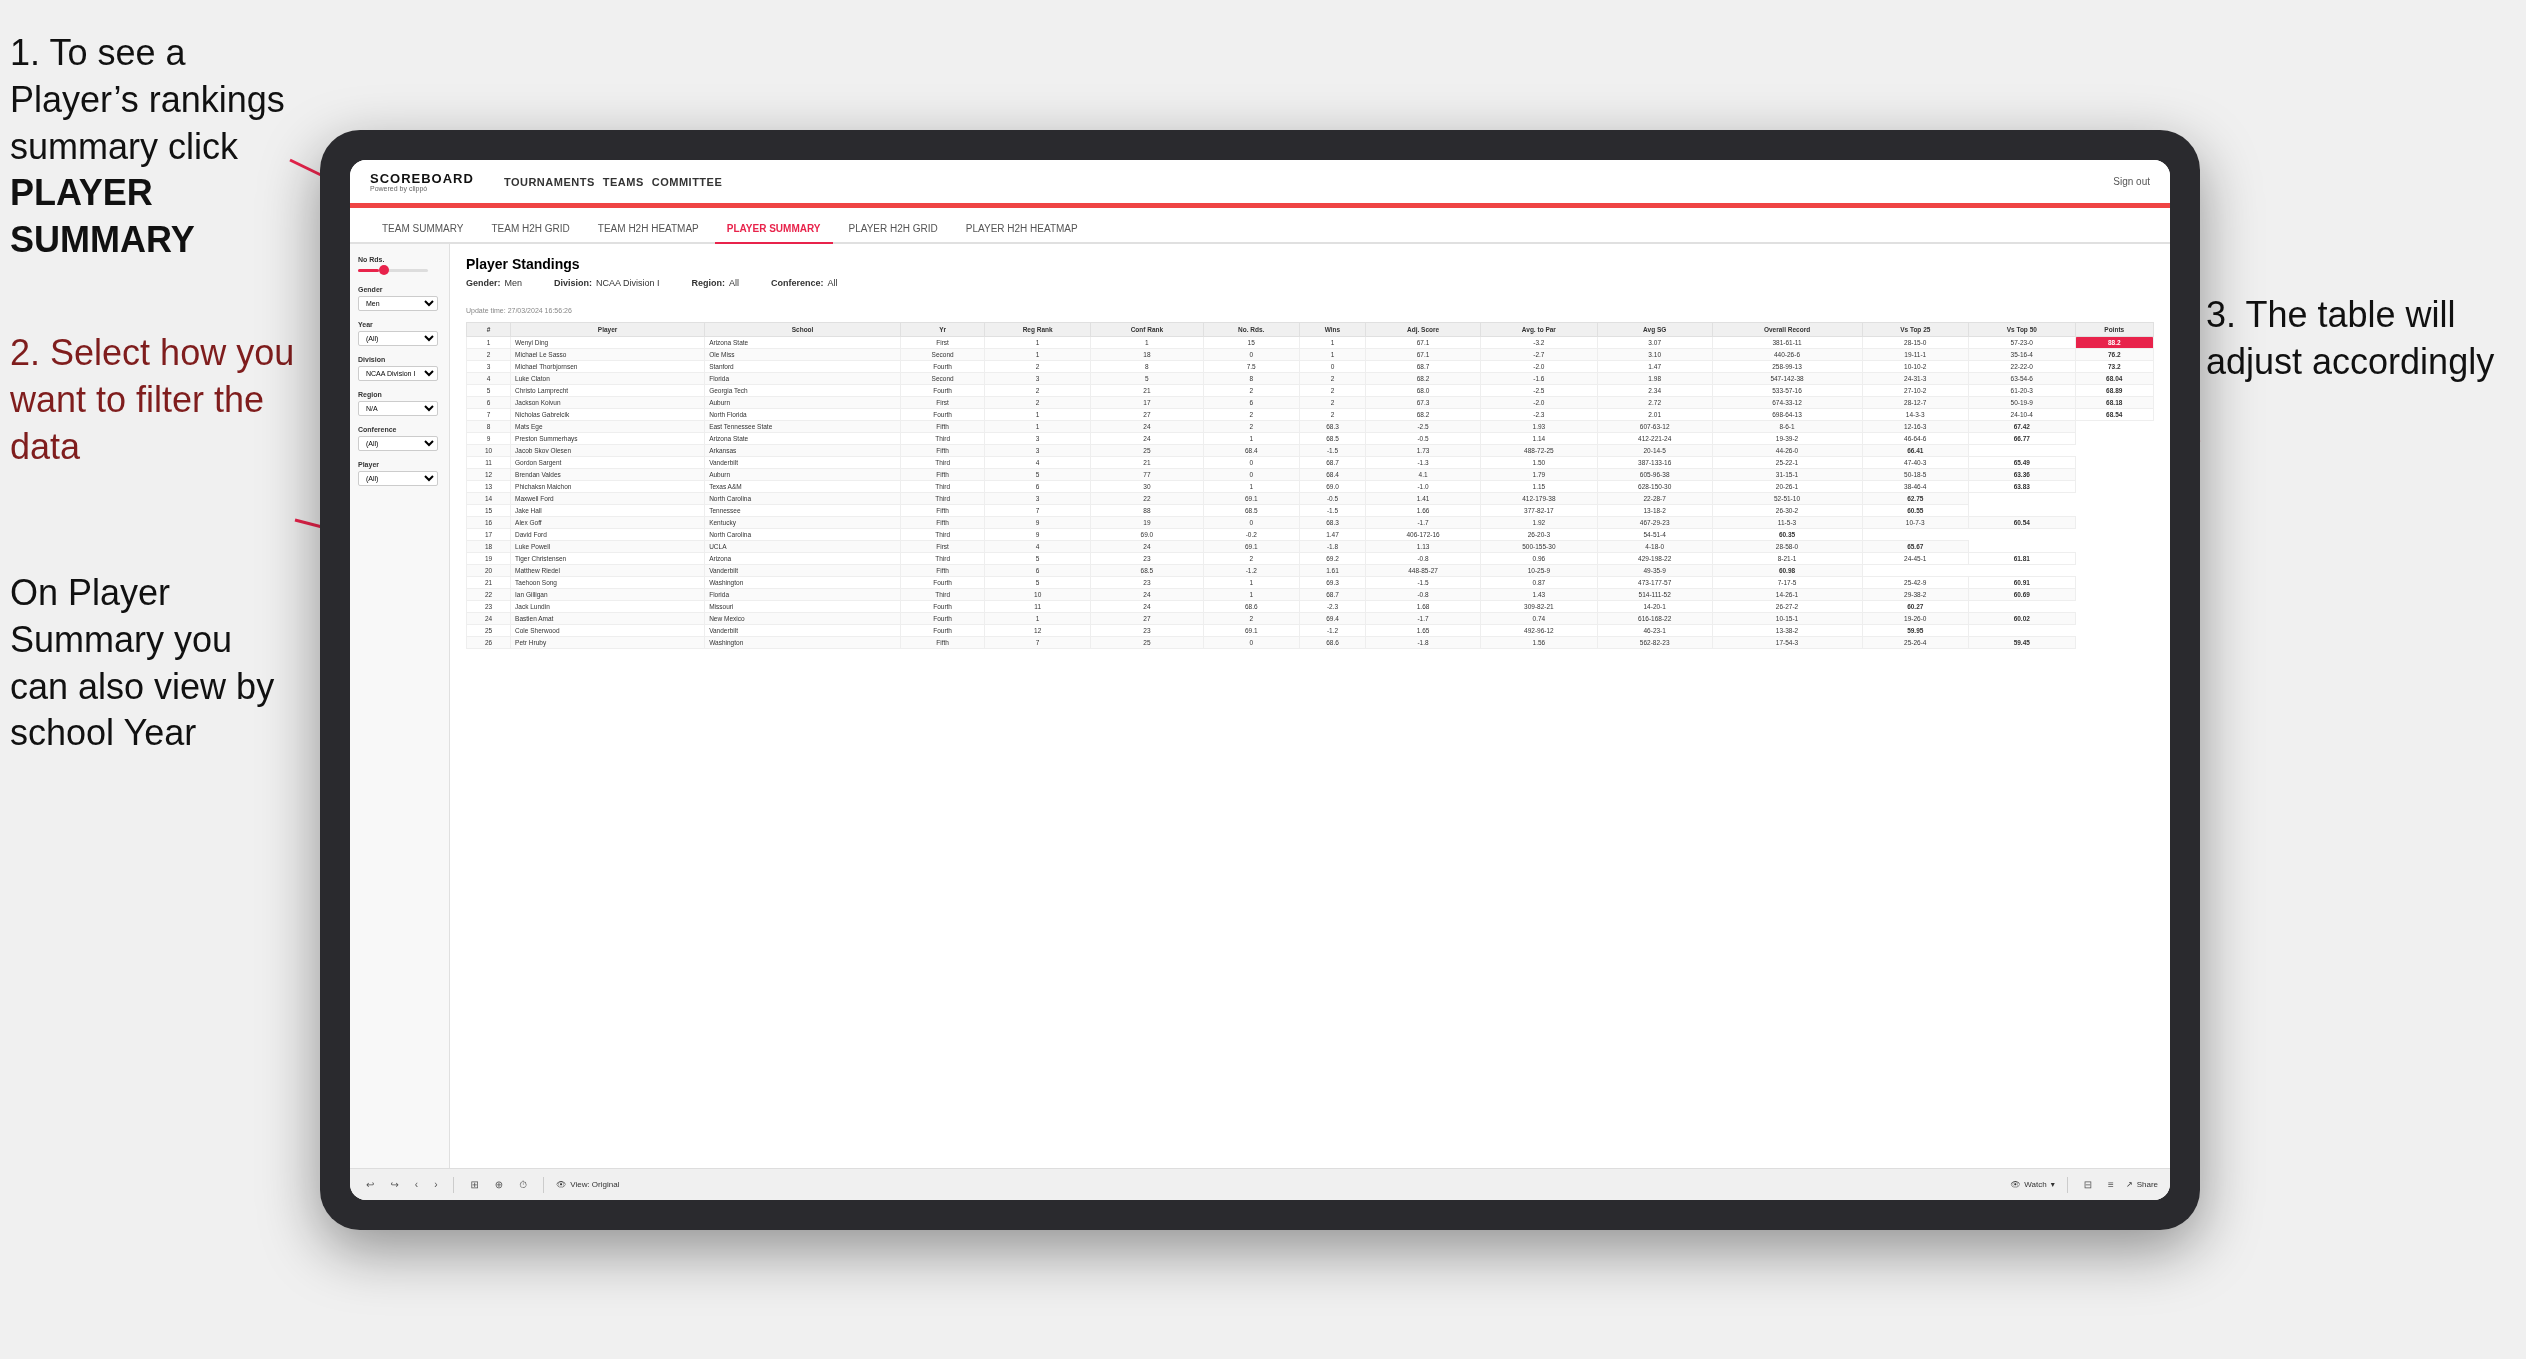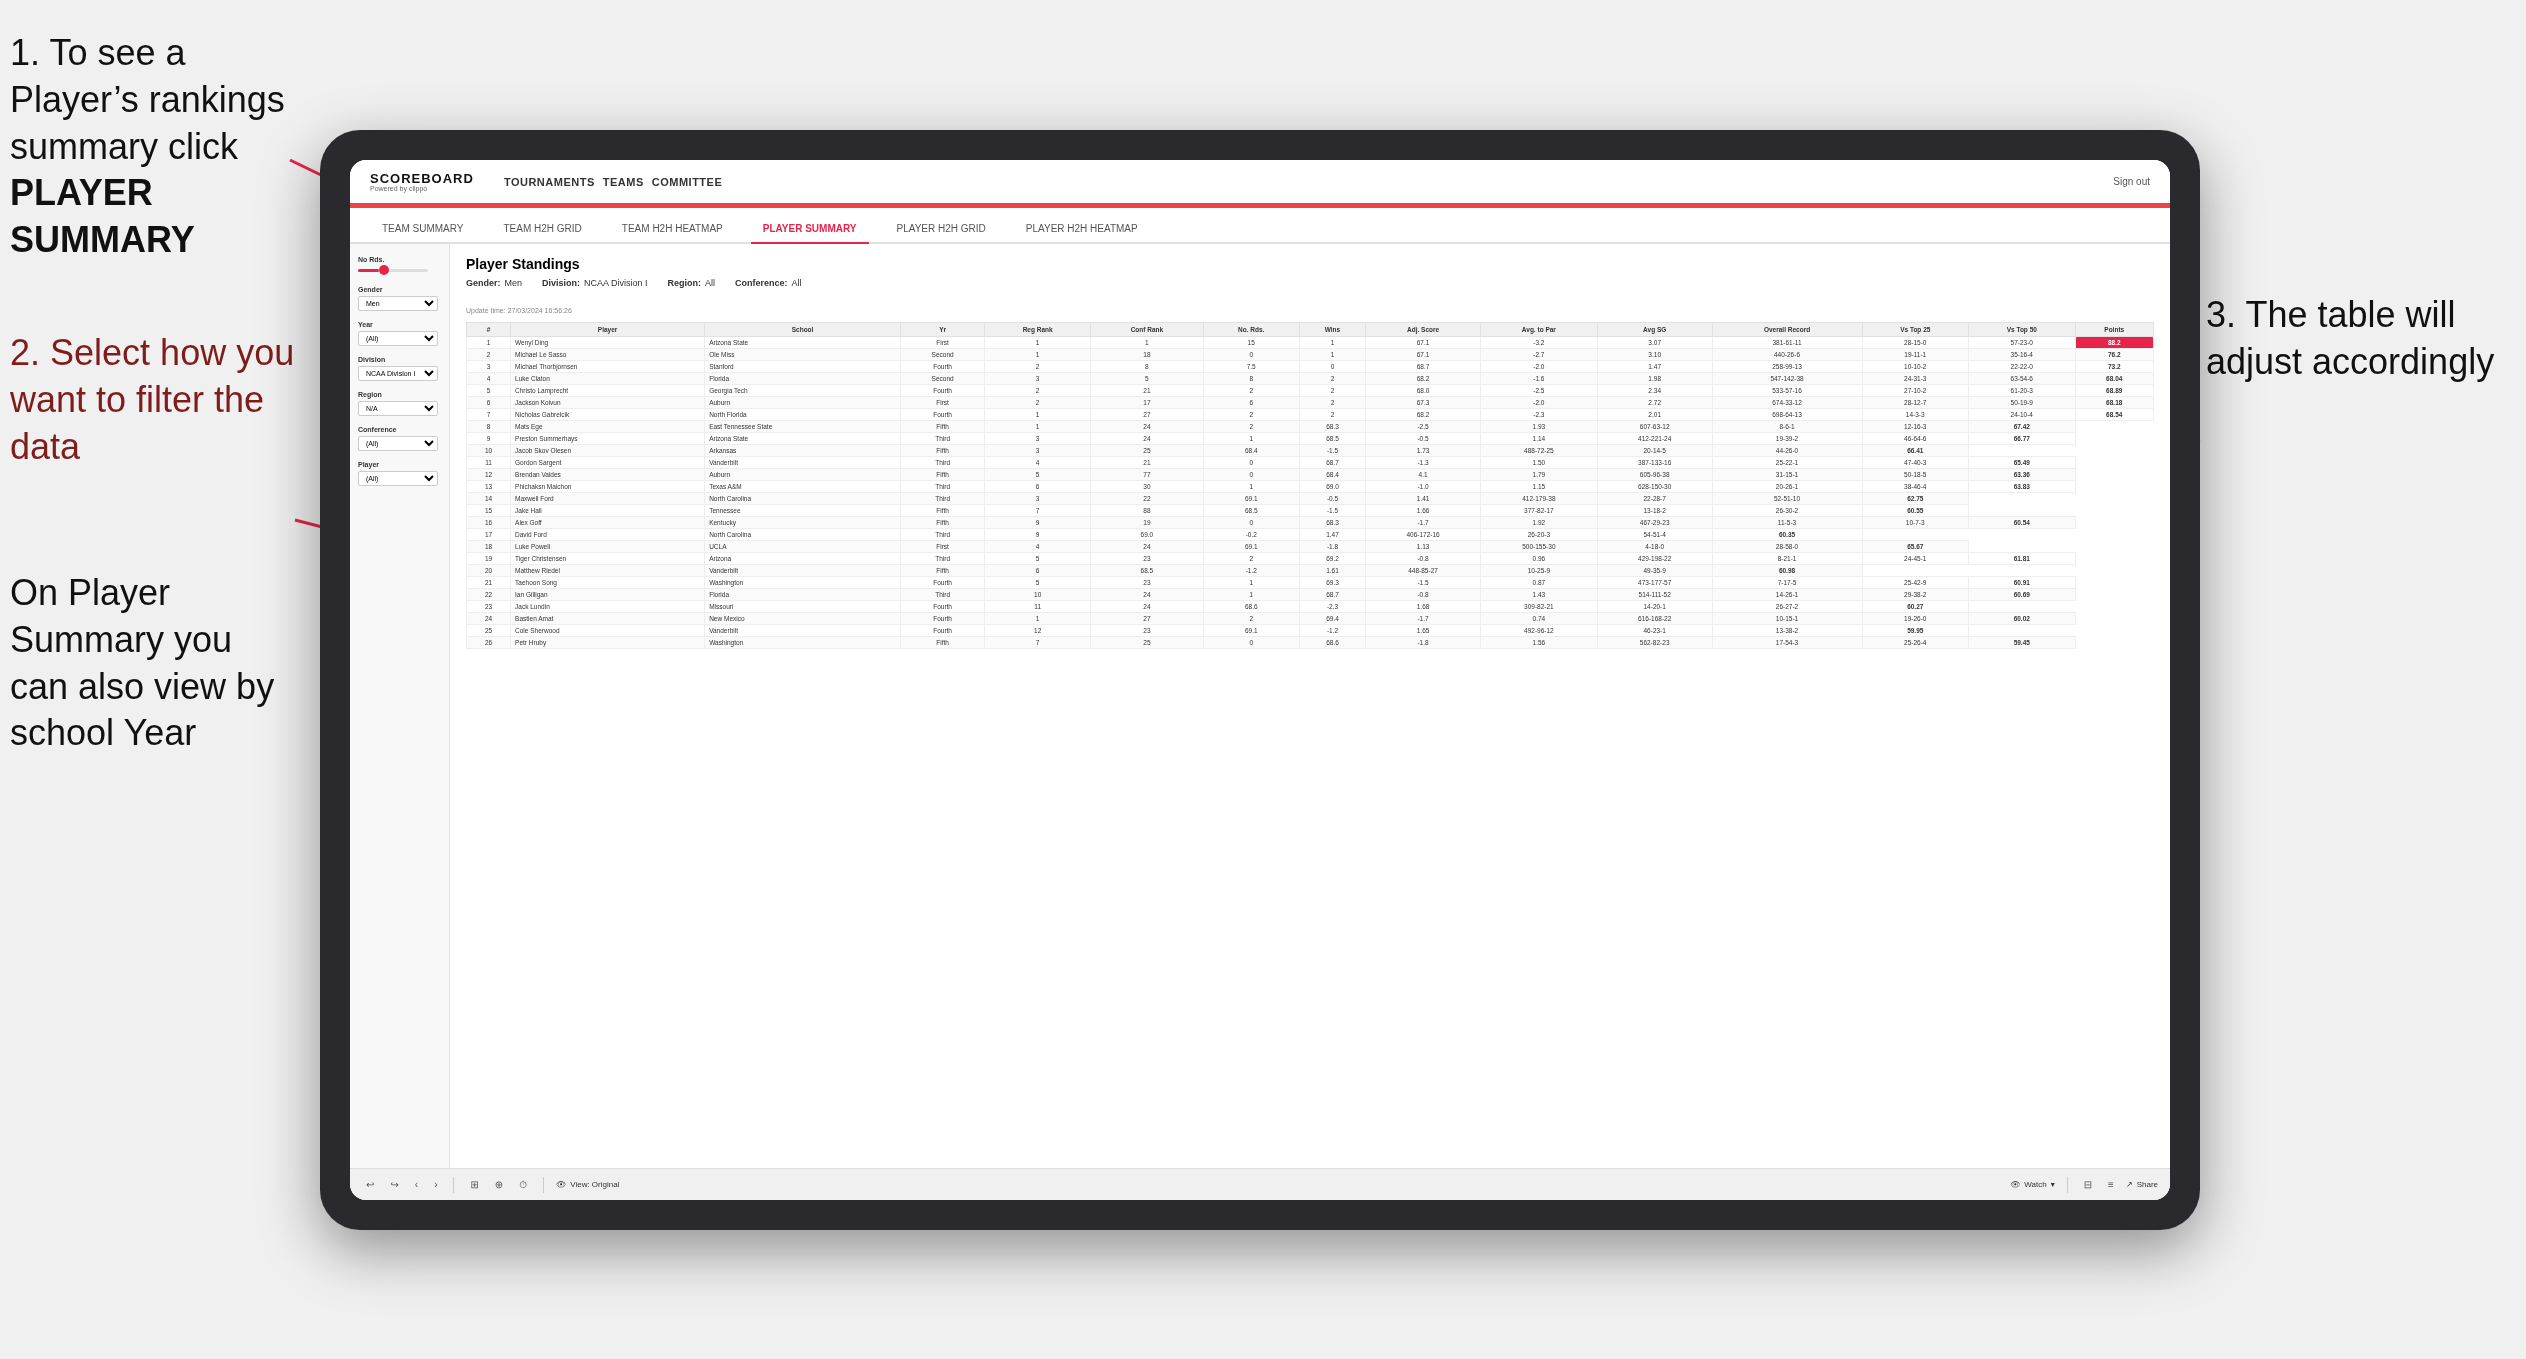--- a/index.html
+++ b/index.html
@@ -126,21 +126,21 @@
       font-size: 10px;
       color: #555;
     }
 
     
     .sub-nav {
       background: #fff;
       border-bottom: 2px solid #e0e0e0;
       padding: 0 20px;
       display: flex;
-      gap: 16px;
+      gap: 4px;
       height: 36px;
       align-items: flex-end;
     }
     .sub-nav-item {
       font-size: 10px;
       font-weight: 500;
       color: #555;
       padding: 8px 12px;
       cursor: pointer;
       border-bottom: 2px solid transparent;
@@ -235,21 +235,21 @@
       margin-bottom: 8px;
     }
     .standings-title {
       font-size: 14px;
       font-weight: 700;
       color: #000000;
       margin-bottom: 6px;
     }
     .standings-meta {
       display: flex;
-      gap: 20px;
+      gap: 32px;
       font-size: 9px;
       color: #333;
       margin-bottom: 19px;
     }
     .meta-item { display: flex; gap: 4px; }
     .meta-key { font-weight: 600; }
 
     .update-time {
       font-size: 7px;
       color: #888;

